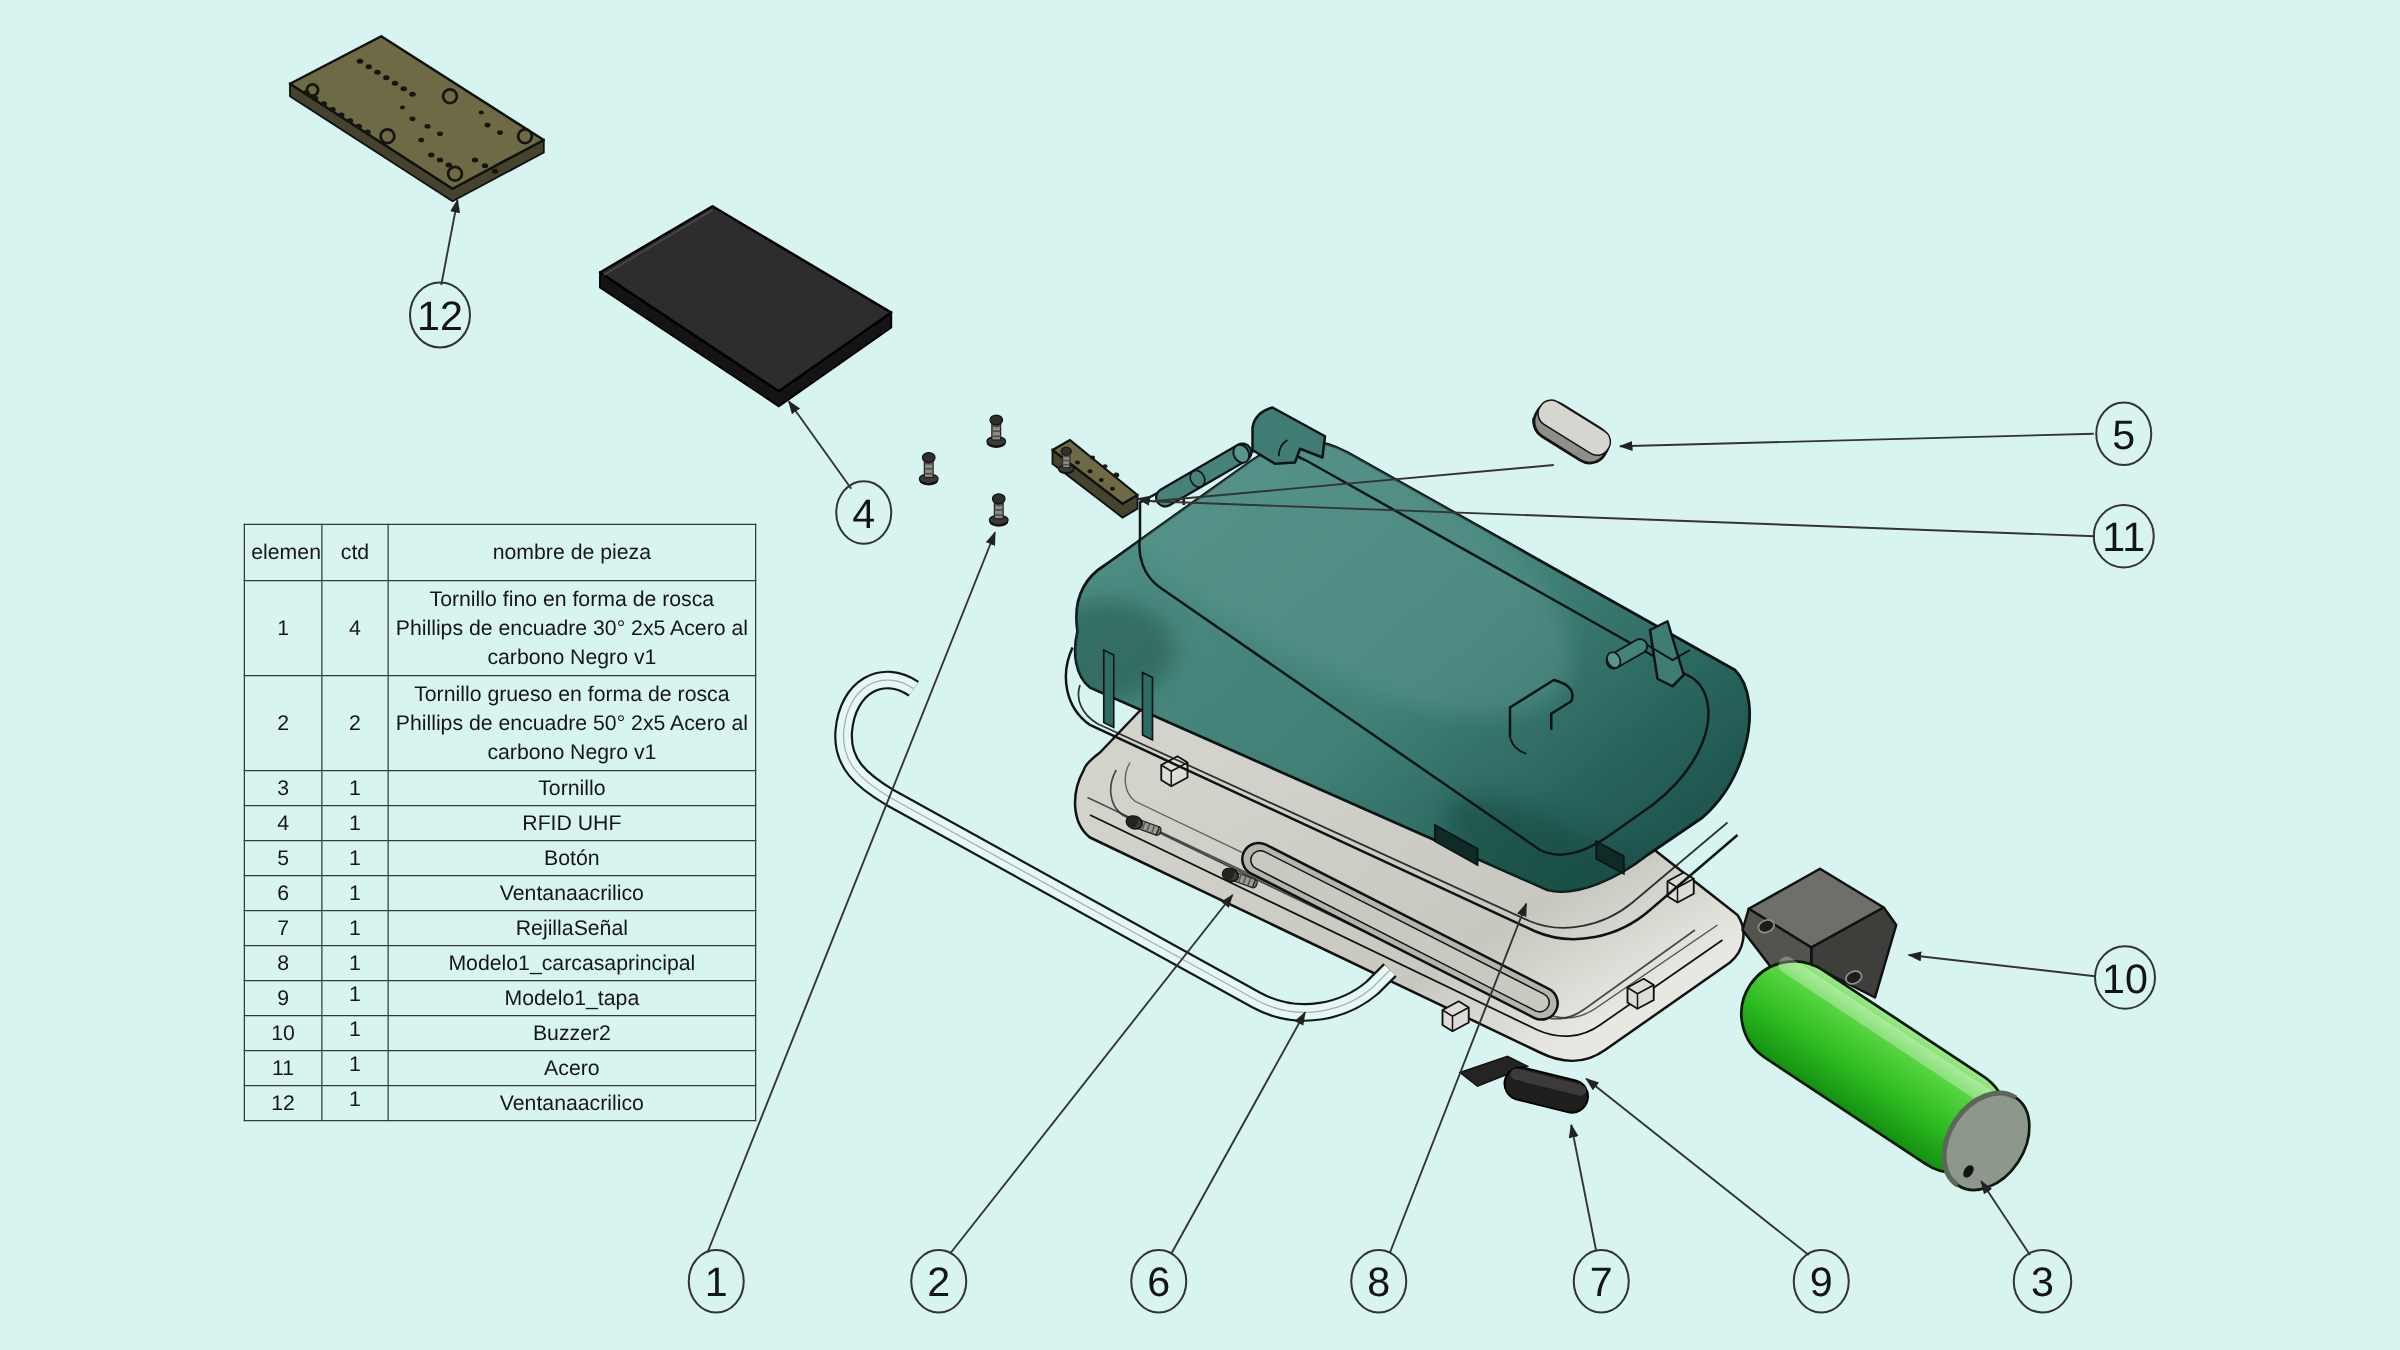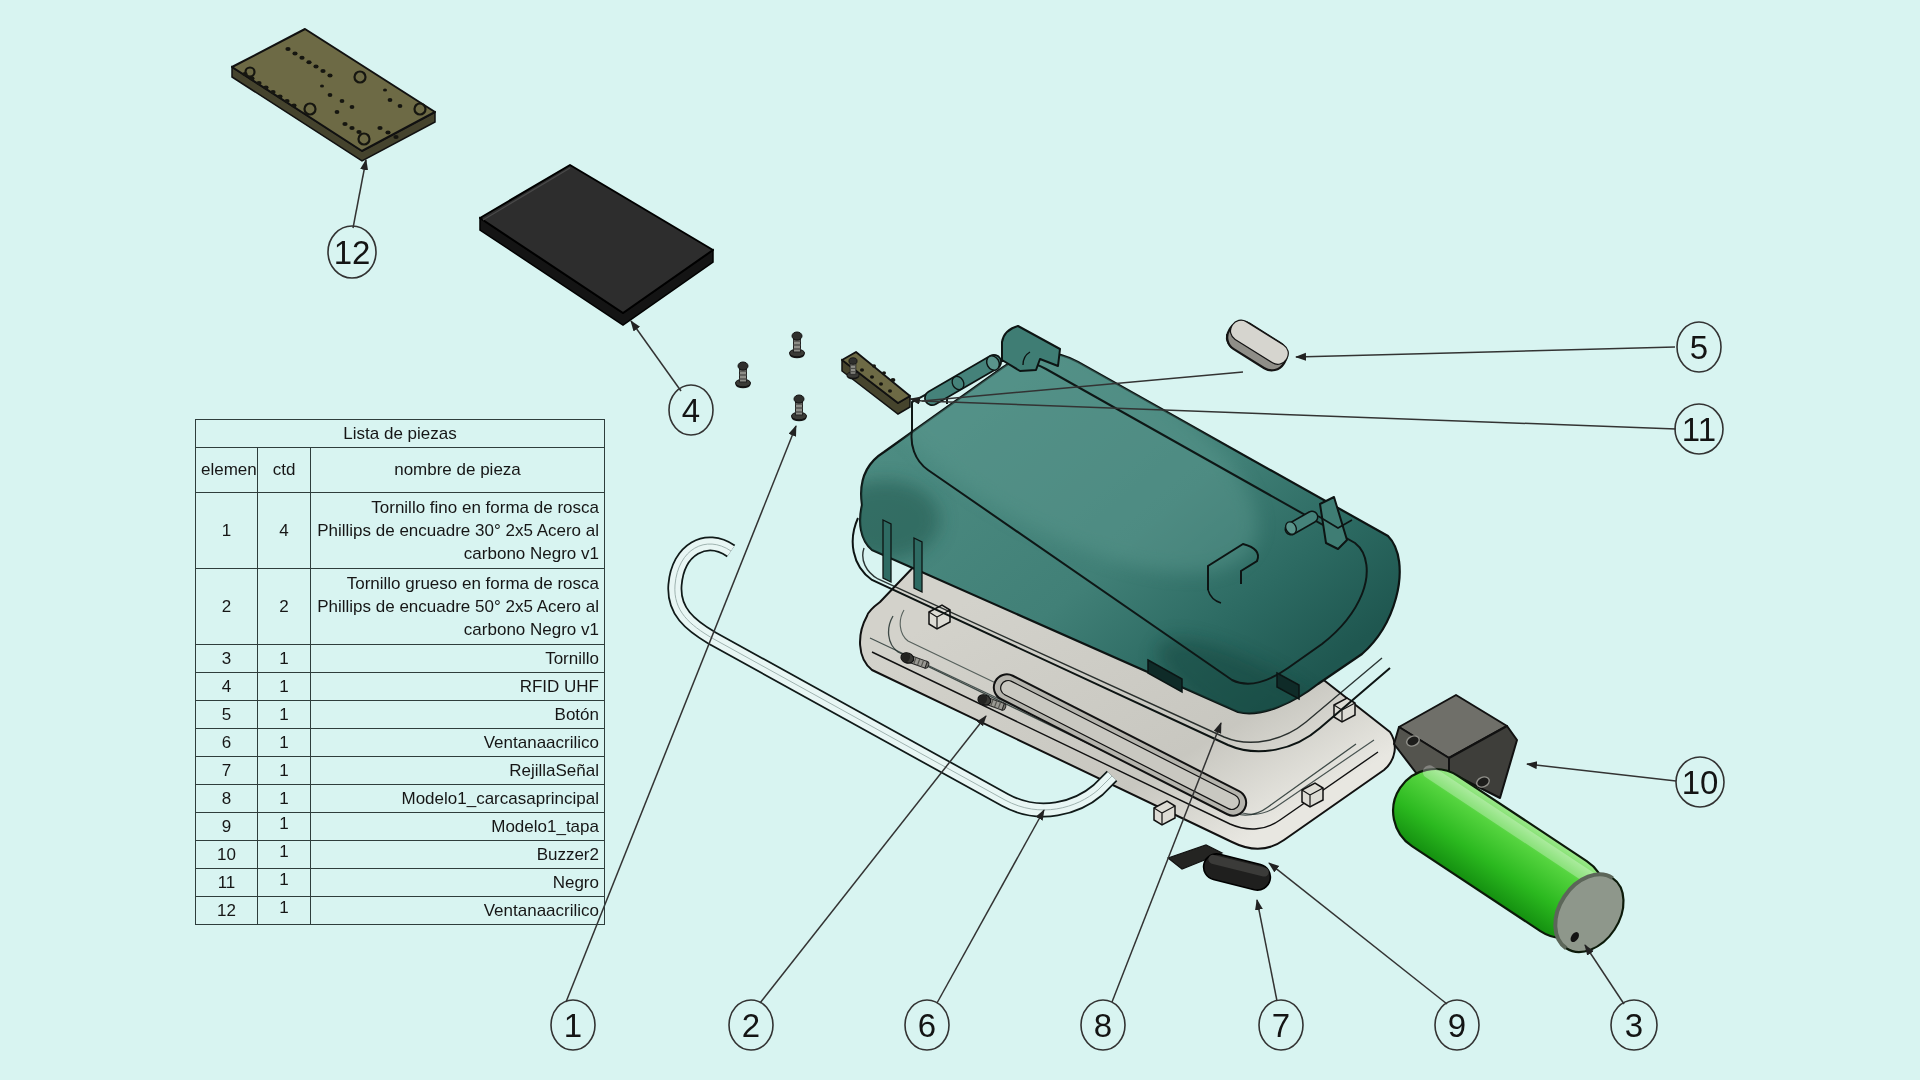--- a/index.html
+++ b/index.html
@@ -8,21 +8,21 @@
   #scene{position:absolute;left:0;top:0;}
   
   .bom{position:absolute;left:195px;top:419px;width:409px;border-collapse:collapse;
        color:#161616;font-size:17px;table-layout:fixed;background:transparent;}
   .bom td,.bom th{border:1.5px solid #2e3d3c;padding:1px 5px;font-weight:normal;
        line-height:23px;overflow:hidden;}
   .bom .title-row th{height:25px;text-align:center;}
   .bom .head-row th{height:42px;text-align:center;line-height:20px;}
   .bom col.c-item{width:62px;} .bom col.c-qty{width:53px;} .bom col.c-name{width:294px;}
   .bom td.item,.bom td.qty{text-align:center;vertical-align:middle;}
-  .bom td.name{text-align:right;vertical-align:middle;word-wrap:break-word;}
+  .bom td.name{text-align:center;vertical-align:middle;word-wrap:break-word;}
   .bom tr.small{height:28px;}
   .bom tr.tall{height:76px;}
   .bom tr.qtop td.qty{vertical-align:top;line-height:19px;}
 </style>
 </head>
 <body>
 
 <div id="stage">
 
 <svg id="scene" width="1920" height="1080" viewBox="0 0 1920 1080">
@@ -321,23 +321,20 @@
   </g>
 </svg>
 
 <table class="bom">
   <colgroup>
         <col class="c-item">
         <col class="c-qty">
         <col class="c-name">
       </colgroup>
   <tbody>
-        <tr class="title-row">
-          <th colspan="3">Lista de piezas</th>
-        </tr>
   <tr class="head-row">
     <th>elemento</th>
     <th>ctd</th>
     <th>nombre de pieza</th>
   </tr>
   <tr class="tall">
     <td class="item">1</td>
     <td class="qty">4</td>
     <td class="name">Tornillo fino en forma de rosca Phillips de encuadre 30° 2x5 Acero al carbono Negro v1</td>
   </tr>
@@ -382,21 +379,21 @@
     <td class="name">Modelo1_tapa</td>
   </tr>
   <tr class="small qtop">
     <td class="item">10</td>
     <td class="qty">1</td>
     <td class="name">Buzzer2</td>
   </tr>
   <tr class="small qtop">
     <td class="item">11</td>
     <td class="qty">1</td>
-    <td class="name">Negro</td>
+    <td class="name">Acero</td>
   </tr>
   <tr class="small qtop">
     <td class="item">12</td>
     <td class="qty">1</td>
     <td class="name">Ventanaacrilico</td>
   </tr>
 </tbody>
     </table>
 
 </div>

